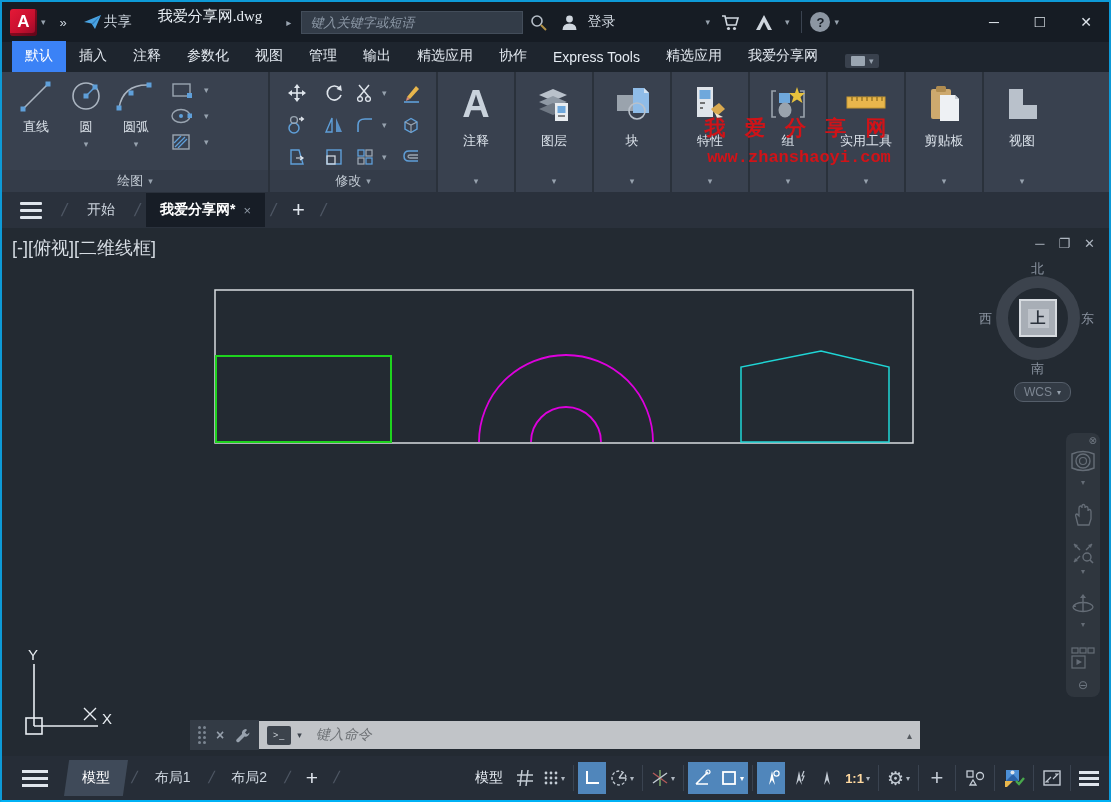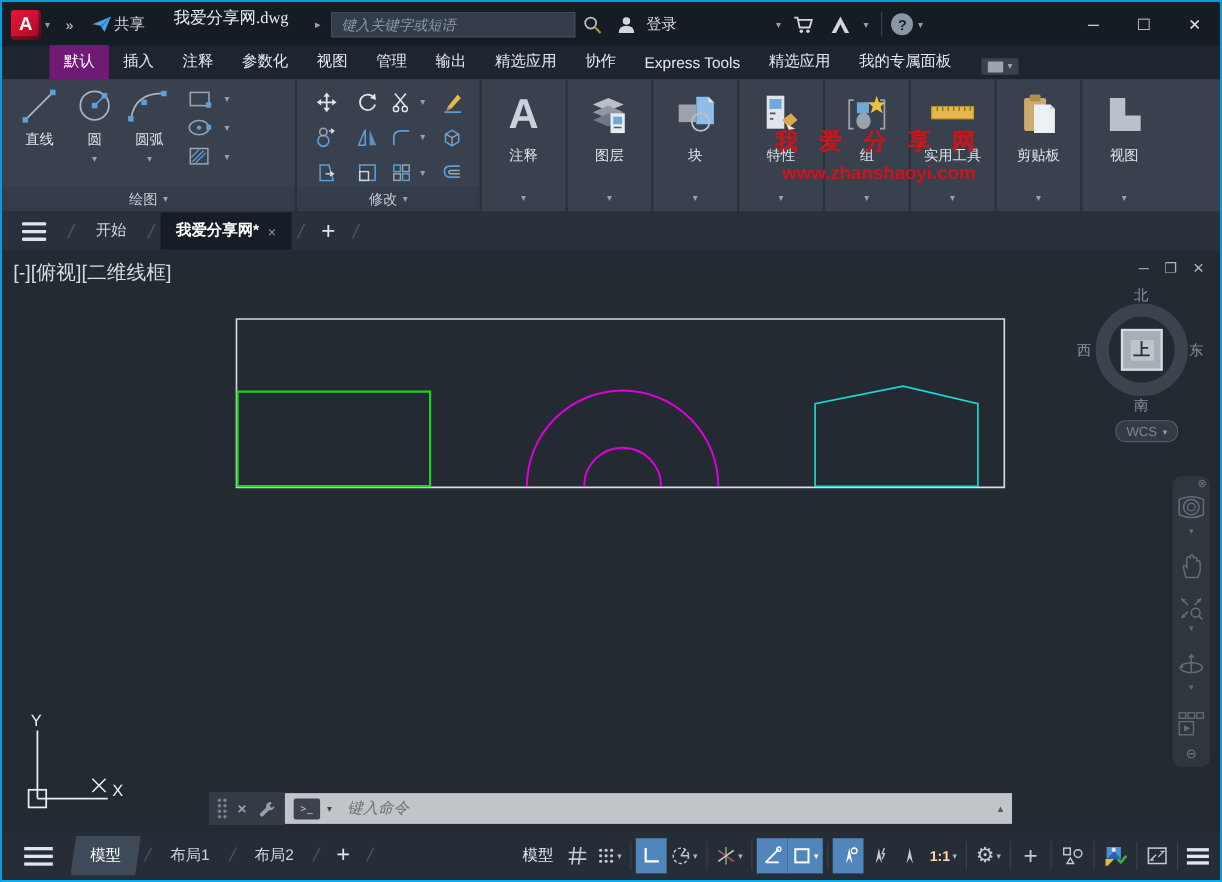--- a/index.html
+++ b/index.html
@@ -27,21 +27,21 @@
   .tb-sep { width:1px; height:22px; background:#3a4350; margin:0 8px; }
   .helpdot { width:20px; height:20px; border-radius:50%; background:#8c96a2; color:#161c24; font-weight:bold;
     font-size:13px; display:flex; align-items:center; justify-content:center; }
   .winbtns { margin-left:auto; display:flex; align-items:center; }
   .winbtn { width:46px; height:34px; display:flex; align-items:center; justify-content:center;
     color:#dfe5ec; font-size:14px; }
 
   
   .rtabs { height:30px; background:#1e252e; display:flex; align-items:flex-end; padding-left:10px; flex:0 0 auto; }
   .rtab { padding:6px 13px 7px; font-size:14px; color:#e4eaf1; cursor:default; }
-  .rtab.active { background:#701a75; color:#fff;margin-left:33px; }
+  .rtab.active { background:#3b82f6; color:#fff; }
   .rtab-toggle { margin-left:14px; margin-bottom:4px; display:flex; align-items:center; gap:4px;
     background:#39414d; border-radius:2px; padding:2px 6px; }
   .rtab-toggle .mini { width:14px; height:10px; background:#9aa5b1; border-radius:1px; position:relative; }
 
   
   .ribbon { height:120px; background:#39414f; display:flex; position:relative; flex:0 0 auto; }
   .vsep { width:2px; background:#2a313b; flex:0 0 auto; }
   .panel { display:flex; flex-direction:column; }
   .panel-label { height:22px; background:#343c49; display:flex; align-items:center; justify-content:center;
     gap:5px; color:#c3cbd4; font-size:13px; }
@@ -57,21 +57,21 @@
   .mod-grid { flex:1; display:grid; grid-template-columns:repeat(4,1fr); padding:8px 8px 0 10px; row-gap:7px; column-gap:4px; }
   .mod-cell { display:flex; align-items:center; justify-content:center; gap:3px; }
   .bigpanel { width:76px; display:flex; flex-direction:column; align-items:center; }
   .bigpanel .bicon { margin-top:8px; height:48px; display:flex; align-items:center; }
   .bigpanel .blabel { font-size:13px; color:#dbe2ea; margin-top:4px; }
   .bigpanel .caret { margin-top:auto; margin-bottom:6px; }
   .watermark { position:absolute; left:682px; top:42px; width:230px; text-align:center; pointer-events:none; z-index:5; }
   .wm1 { color:#d01318; font-size:21px; font-weight:bold; letter-spacing:7px; white-space:nowrap;
     font-family:"Liberation Serif","DejaVu Serif",serif; }
   .wm2 { color:#d01318; font-size:17px; font-weight:bold; margin-top:6px;
-    font-family:Liberation Sans, sans-serif; }
+    font-family:Liberation Mono, monospace; }
 
   
   .filetabs { height:36px; background:#2a313c; display:flex; align-items:center; flex:0 0 auto; color:#cdd5de; }
   .burger { width:22px; display:flex; flex-direction:column; gap:4px; margin:0 14px 0 18px; }
   .burger i { height:3px; background:#dfe5ec; border-radius:1px; }
   .slash { color:#4d5osph63; color:#4d5663; font-size:18px; margin:0 6px; transform:skewX(-12deg); }
   .ftab { padding:8px 14px; font-size:14px; }
   .ftab.active { background:#171d26; color:#fff; font-weight:bold; display:flex; align-items:center; gap:8px; }
   .ftab .x { color:#8d97a3; font-weight:normal; font-size:13px; }
   .fplus { font-size:22px; color:#dfe5ec; margin:0 10px; }
@@ -200,21 +200,21 @@
         <span class="rtab">插入</span>
         <span class="rtab">注释</span>
         <span class="rtab">参数化</span>
         <span class="rtab">视图</span>
         <span class="rtab">管理</span>
         <span class="rtab">输出</span>
         <span class="rtab">精选应用</span>
         <span class="rtab">协作</span>
         <span class="rtab">Express Tools</span>
         <span class="rtab">精选应用</span>
-        <span class="rtab">我的专属面板</span>
+        <span class="rtab">我爱分享网</span>
       </div>
     <div class="rtab-toggle">
       <span class="mini"></span>
       <span class="caret" style="margin:0">▾</span>
     </div>
   </div>
 
   <div class="ribbon">
 
     <div class="panel draw-panel">

